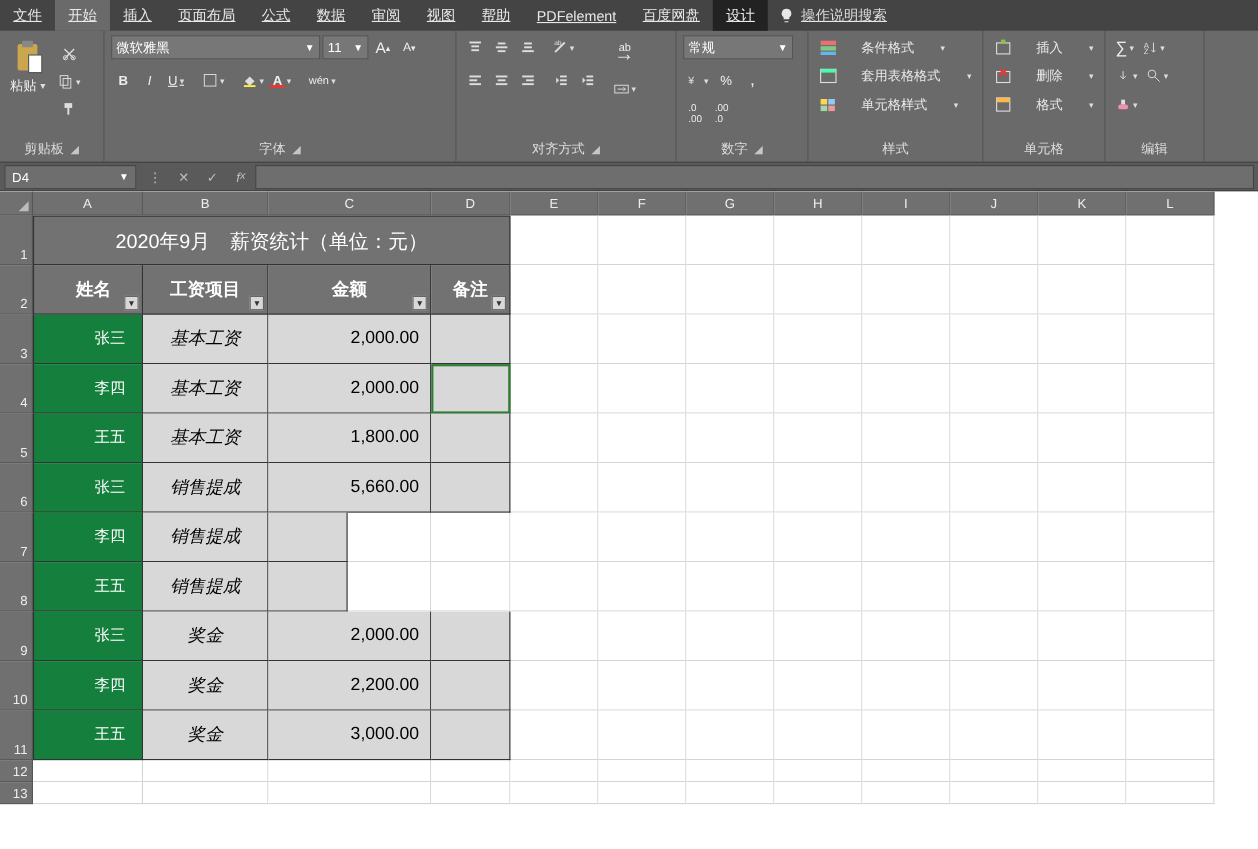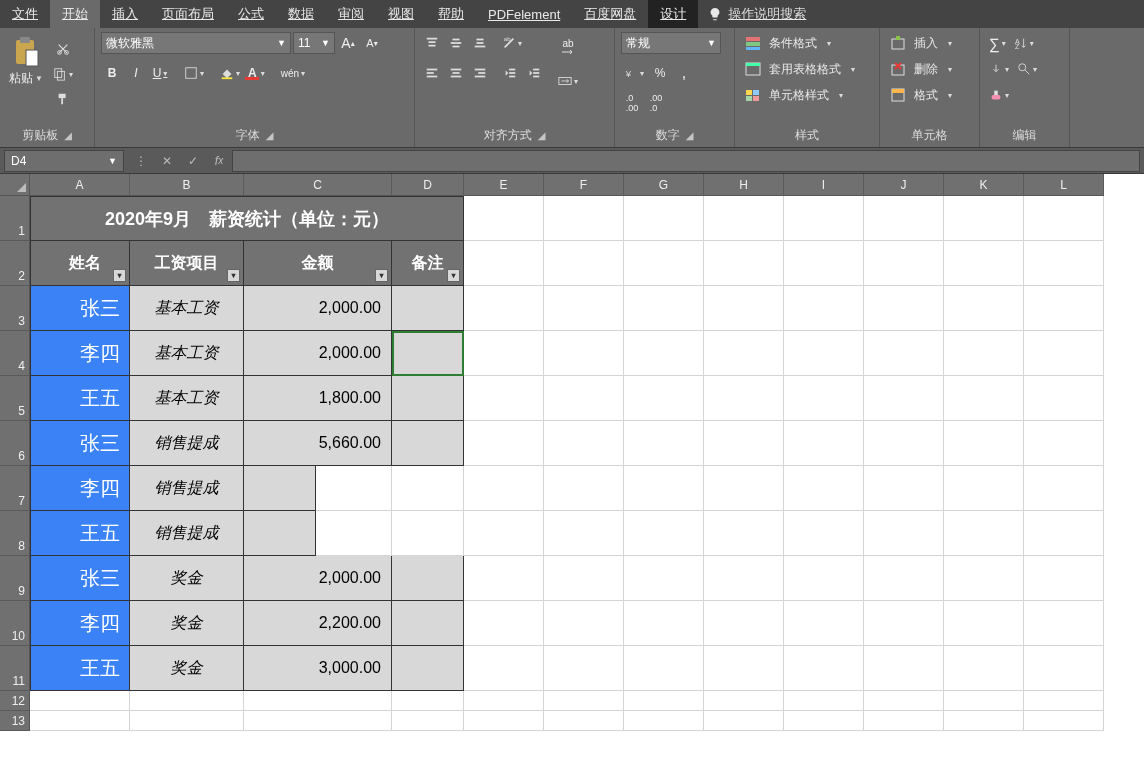--- a/index.html
+++ b/index.html
@@ -22,21 +22,21 @@
   .group-label .dlaunch { font-size:10px; opacity:0.8; }
   .vcol { display: flex; flex-direction: column; gap: 3px; }
   .btnrow { display: flex; gap: 2px; align-items: center; }
   .rbtn { min-width: 22px; height: 22px; display: inline-flex; align-items: center; justify-content: center; color: #eee; border-radius: 2px; cursor: pointer; padding: 0 3px; }
   .caret { font-size: 8px; margin-left: 2px; color: #ddd; }
   .bigbtn { width: 40px; display: flex; flex-direction: column; align-items: center; justify-content:flex-start; gap:2px; padding-top:4px; cursor:pointer;}
   .bigbtn .ic { width: 28px; height: 32px; }
   .bigbtn .lbl { font-size: 12px; color:#eee; display:flex; align-items:center; }
   .combo { height: 22px; background:#777; border:1px solid #555; display:inline-flex; align-items:center; padding:0 4px; color:#fff; font-size:12px;}
   .combo .dd { margin-left:auto; font-size:9px; padding-left:4px; }
-  .midbtn { display:flex; align-items:center; gap:8px; height:22px; padding:0 4px; cursor:pointer; font-size:12px;}
+  .midbtn { display:flex; align-items:center; gap:22px; height:22px; padding:0 4px; cursor:pointer; font-size:12px;}
   .midbtn .ic16 { width:16px; height:16px; display:inline-block; }
 
   
   .fbar { display:flex; align-items:center; background:#5a5a5a; height:26px; border-bottom:1px solid #3a3a3a; }
   .namebox { width:120px; height:22px; margin:0 4px; background:#6e6e6e; border:1px solid #444; display:flex; align-items:center; padding:0 6px; color:#fff; font-size:12px;}
   .namebox .dd { margin-left:auto; font-size:9px;}
   .fbar .icbtn { width:26px; height:22px; display:flex; align-items:center; justify-content:center; color:#bbb; cursor:pointer;}
   .fbar .formula { flex:1; height:22px; background:#6e6e6e; border:1px solid #444; margin-right:4px; }
 
   
@@ -46,26 +46,26 @@
   .colhdrs { position:absolute; left:30px; top:0; right:0; height:22px; display:flex; }
   .colhdr { height:22px; background:#707070; color:#eee; border-right:1px solid #5a5a5a; border-bottom:1px solid #555; display:flex; align-items:center; justify-content:center; font-size:12px; cursor:pointer;}
   .rowhdrs { position:absolute; left:0; top:22px; width:30px; }
   .rowhdr { width:30px; background:#707070; color:#eee; border-right:1px solid #555; border-bottom:1px solid #5a5a5a; display:flex; align-items:flex-end; justify-content:flex-end; padding:0 4px 2px 0; font-size:12px; cursor:pointer;}
   .cells { position:absolute; left:30px; top:22px; right:0; bottom:0; }
   .cellsrow { display:flex; }
   .cell { border-right:1px solid #d4d4d4; border-bottom:1px solid #d4d4d4; height:20px; background:#fff; }
 
   
   .datatable { position:absolute; left:30px; top:22px; }
-  .dt-title { background:#727272; color:#fff; font-weight:bold; font-size:18px; display:flex; align-items:center; justify-content:center; border:1px solid #333; height:45px; }
+  .dt-title { background:#727272; color:#fff; font-weight:normal; font-size:18px; display:flex; align-items:center; justify-content:center; border:1px solid #333; height:45px; }
   .dt-hdrrow { display:flex; }
   .dt-hdr { background:#727272; color:#fff; font-weight:bold; font-size:16px; display:flex; align-items:center; justify-content:center; border:1px solid #333; border-top:none; height:45px; position:relative;}
   .dt-hdr .flt { position:absolute; right:3px; bottom:3px; width:13px; height:13px; background:#d8d8d8; border:1px solid #666; display:flex; align-items:center; justify-content:center; font-size:8px; color:#333; cursor:pointer;}
   .dt-row { display:flex; }
-  .dt-cellA { background:#3b82f6; color:#fff; font-size:20px; display:flex; align-items:center; justify-content:center; border:1px solid #333; border-top:none; height:45px;padding-left:40px;}
+  .dt-cellA { background:#15803d; color:#fff; font-size:14px; display:flex; align-items:center; justify-content:center; border:1px solid #333; border-top:none; height:45px;padding-left:40px;}
   .dt-cellB { background:#d8d8d8; color:#000; font-size:16px; display:flex; align-items:center; justify-content:center; border:1px solid #333; border-top:none; border-left:none; height:45px;font-style:italic;}
   .dt-cellC { background:#d8d8d8; color:#000; font-size:16px; display:flex; align-items:center; justify-content:flex-end; padding-right:10px; border:1px solid #333; border-top:none; border-left:none; height:45px;}
   .dt-cellD { background:#d8d8d8; border:1px solid #333; border-top:none; border-left:none; height:45px;}
   .dt-cellD.sel { outline:2px solid #2e7d32; outline-offset:-2px; }
 
   
   .sq { width:14px; height:14px; display:inline-block; }
 </style>
 </head>
 <body>

